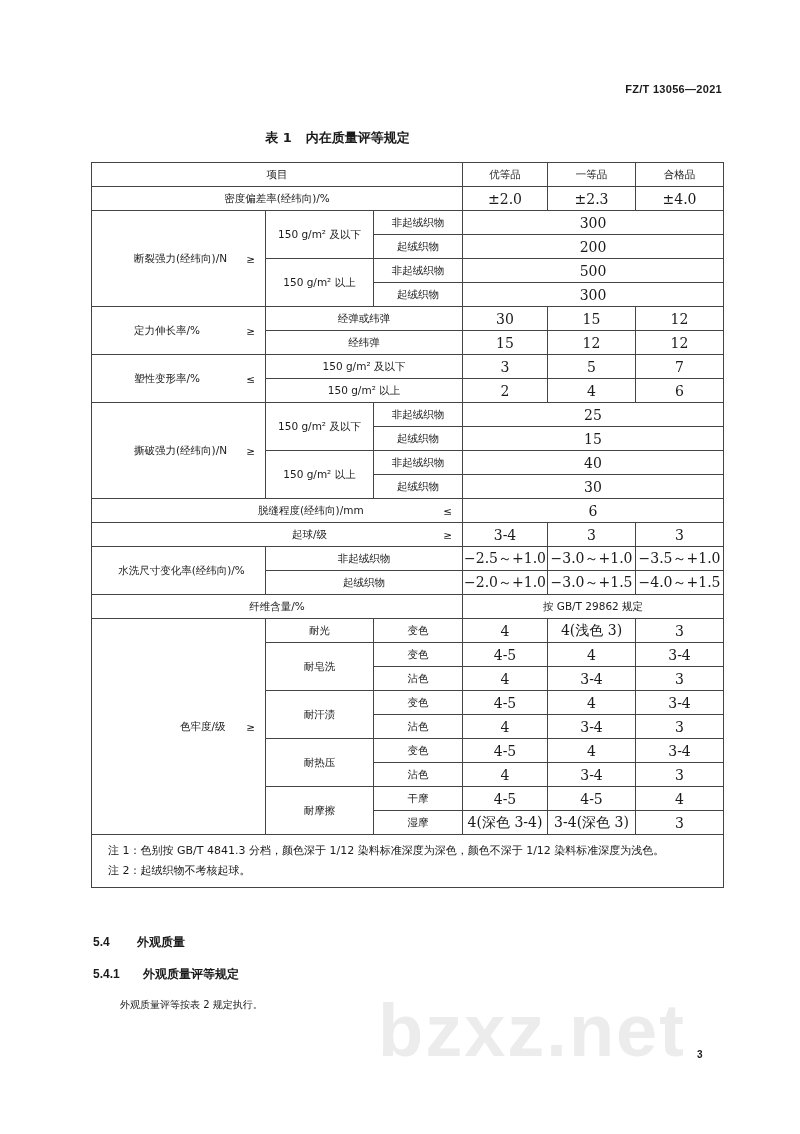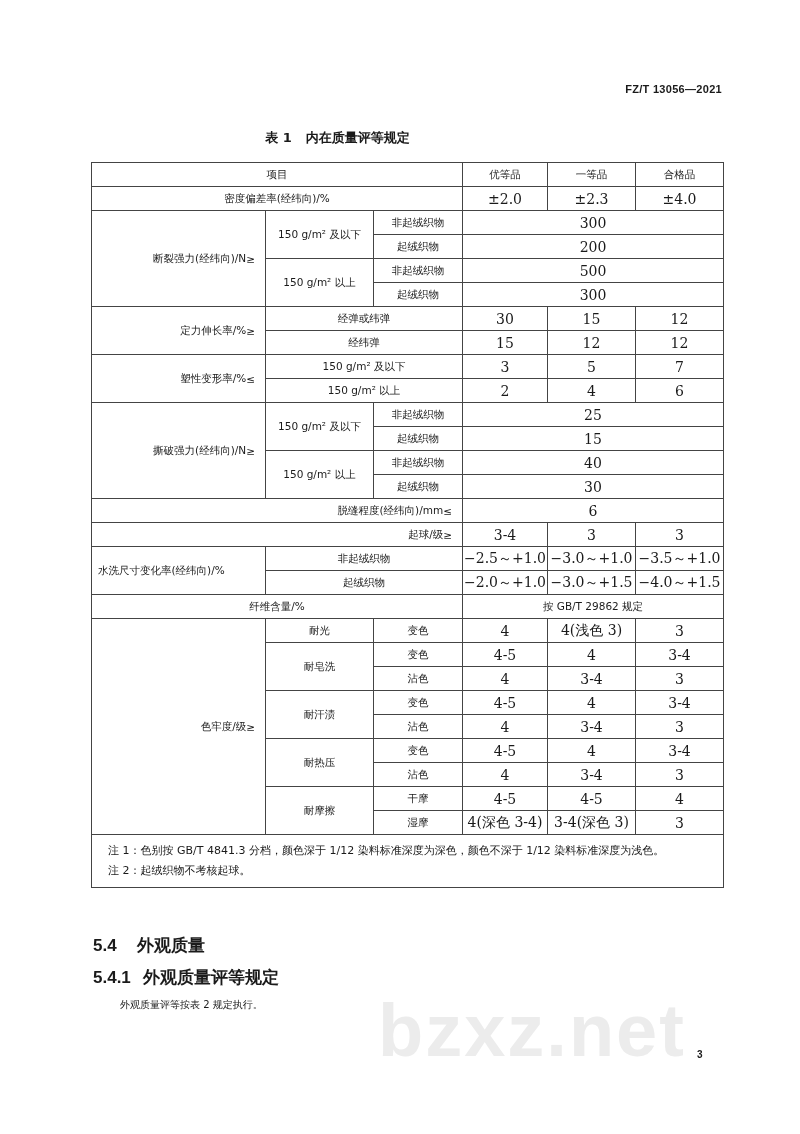--- a/index.html
+++ b/index.html
@@ -9,24 +9,24 @@
               font-weight:bold; font-size:11px; letter-spacing:0.3px; }
   .table-title { position:absolute; top:129px; left:0; width:675px; text-align:center;
                  font-family:"DejaVu Sans", sans-serif; font-weight:bold; font-size:13px; }
   .table-title span.sp { display:inline-block; width:14px; }
   table.spec { position:absolute; top:162px; left:91px; width:632px; border-collapse:collapse;
                border:1.6px solid #222; table-layout:fixed; font-size:10.5px; }
   table.spec td { border:1px solid #444; text-align:center; height:23px; padding:0;
                   font-family:"DejaVu Sans", sans-serif; }
   table.spec td.num { font-family:"DejaVu Serif", serif; font-size:14px; }
   table.spec tr.hdr td { font-weight:normal; }
-  .lbl { display:flex; justify-content:flex-end; padding:0 10px 0 6px; align-items:center; }
+  .lbl { display:flex; justify-content:space-between; padding:0 10px 0 6px; align-items:center;margin-left:36px; }
   .sym { font-family:"DejaVu Sans", sans-serif; }
   td.note { text-align:left !important; padding:6px 8px 6px 16px !important; font-size:11px; line-height:20px; height:auto !important; }
-  .sec { position:absolute; left:93px; font-family:"DejaVu Sans", sans-serif; font-size:17px; font-weight:bold; }
+  .sec { position:absolute; left:93px; font-family:"DejaVu Sans", sans-serif; font-size:12px; font-weight:bold; }
   .sec .n { display:inline-block; min-width:44px; font-family:"Liberation Sans", sans-serif; }
   .para { position:absolute; left:120px; top:998px; font-size:10px; font-family:"DejaVu Sans", sans-serif; }
   .watermark { position:absolute; left:378px; top:988px; font-family:"Liberation Sans", sans-serif;
                font-weight:bold; font-size:74px; color:#ececec; letter-spacing:2px; z-index:0; }
   .page-no { position:absolute; left:697px; top:1049px; font-size:10px; font-weight:bold; font-family:"Liberation Sans", sans-serif; z-index:1; }
 </style>
 </head>
 <body>
 
 <div class="std-code">FZ/T 13056—2021</div>
@@ -164,21 +164,21 @@
             <span>起球/级</span>
             <span class="sym">≥</span>
           </div>
         </td>
     <td class="num">3-4</td>
     <td class="num">3</td>
     <td class="num">3</td>
   </tr>
 
   <tr>
-    <td rowspan="2" style="text-align:left;padding-left:6px;margin-left:32px;">水洗尺寸变化率(经纬向)/%</td>
+    <td rowspan="2" style="text-align:center;padding-left:6px;margin-left:32px;">水洗尺寸变化率(经纬向)/%</td>
     <td colspan="2">非起绒织物</td>
     <td class="num">−2.5～+1.0</td>
     <td class="num">−3.0～+1.0</td>
     <td class="num">−3.5～+1.0</td>
   </tr>
   <tr>
     <td colspan="2">起绒织物</td>
     <td class="num">−2.0～+1.0</td>
     <td class="num">−3.0～+1.5</td>
     <td class="num">−4.0～+1.5</td>

